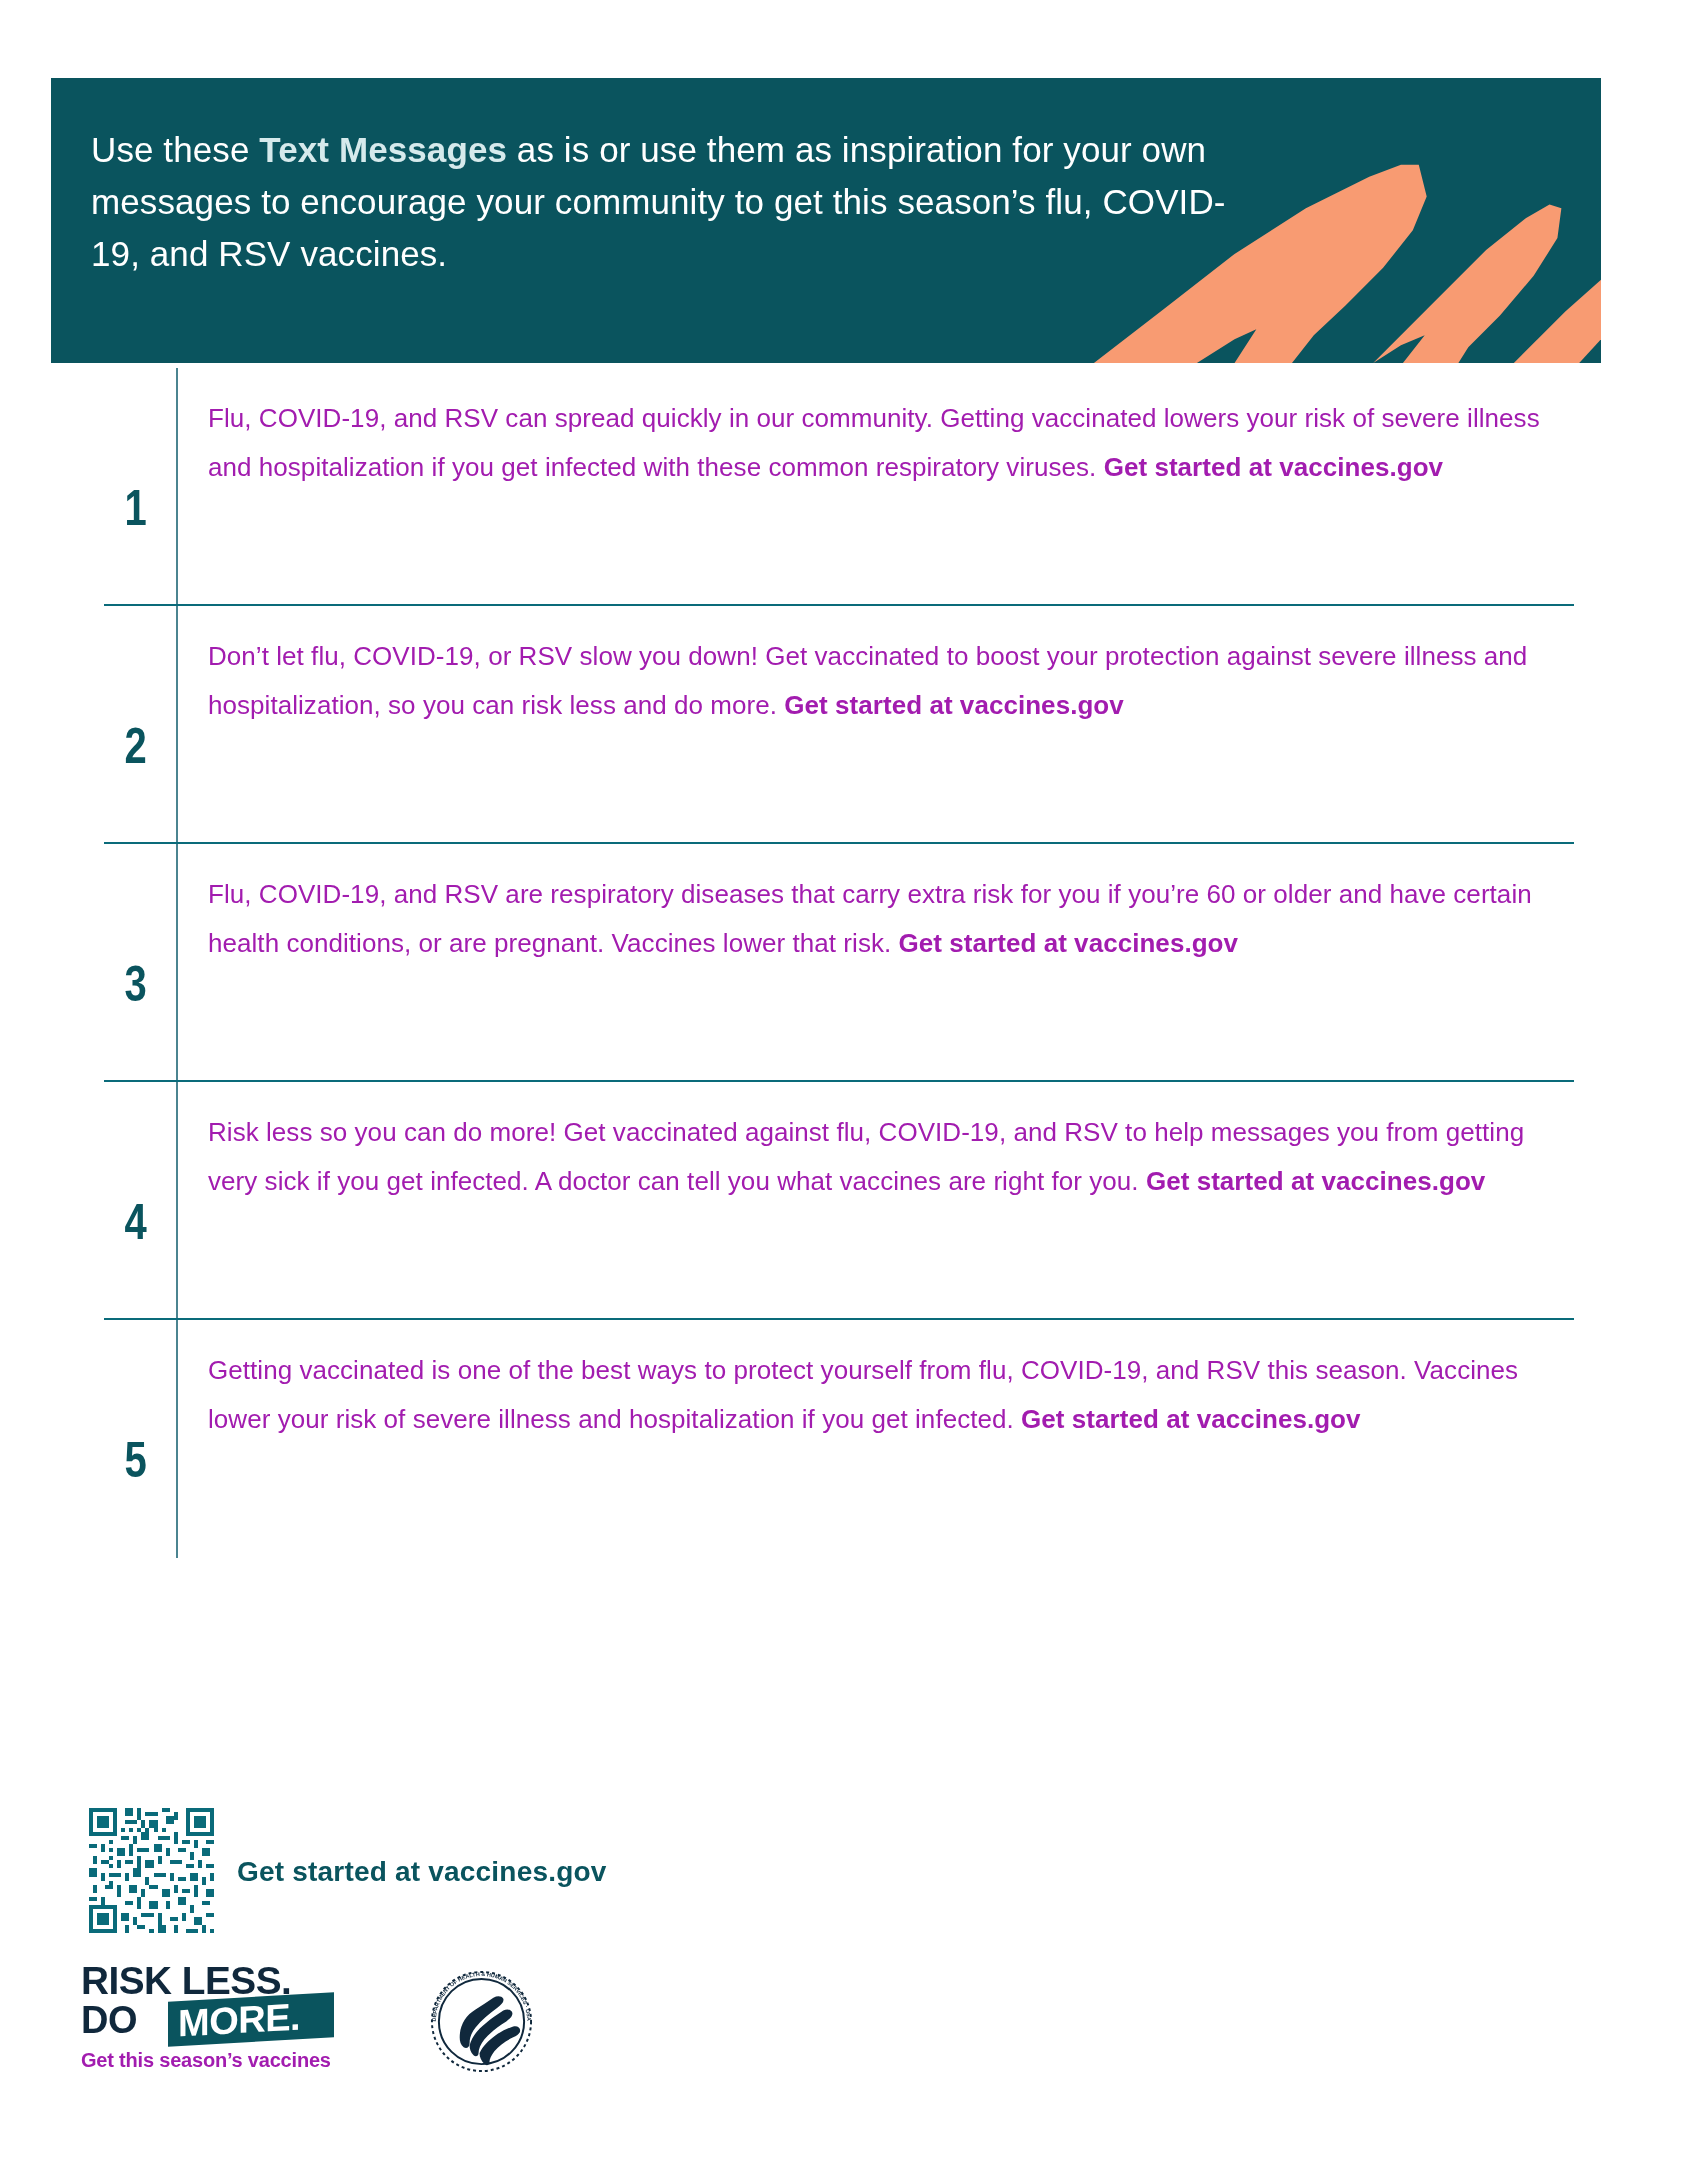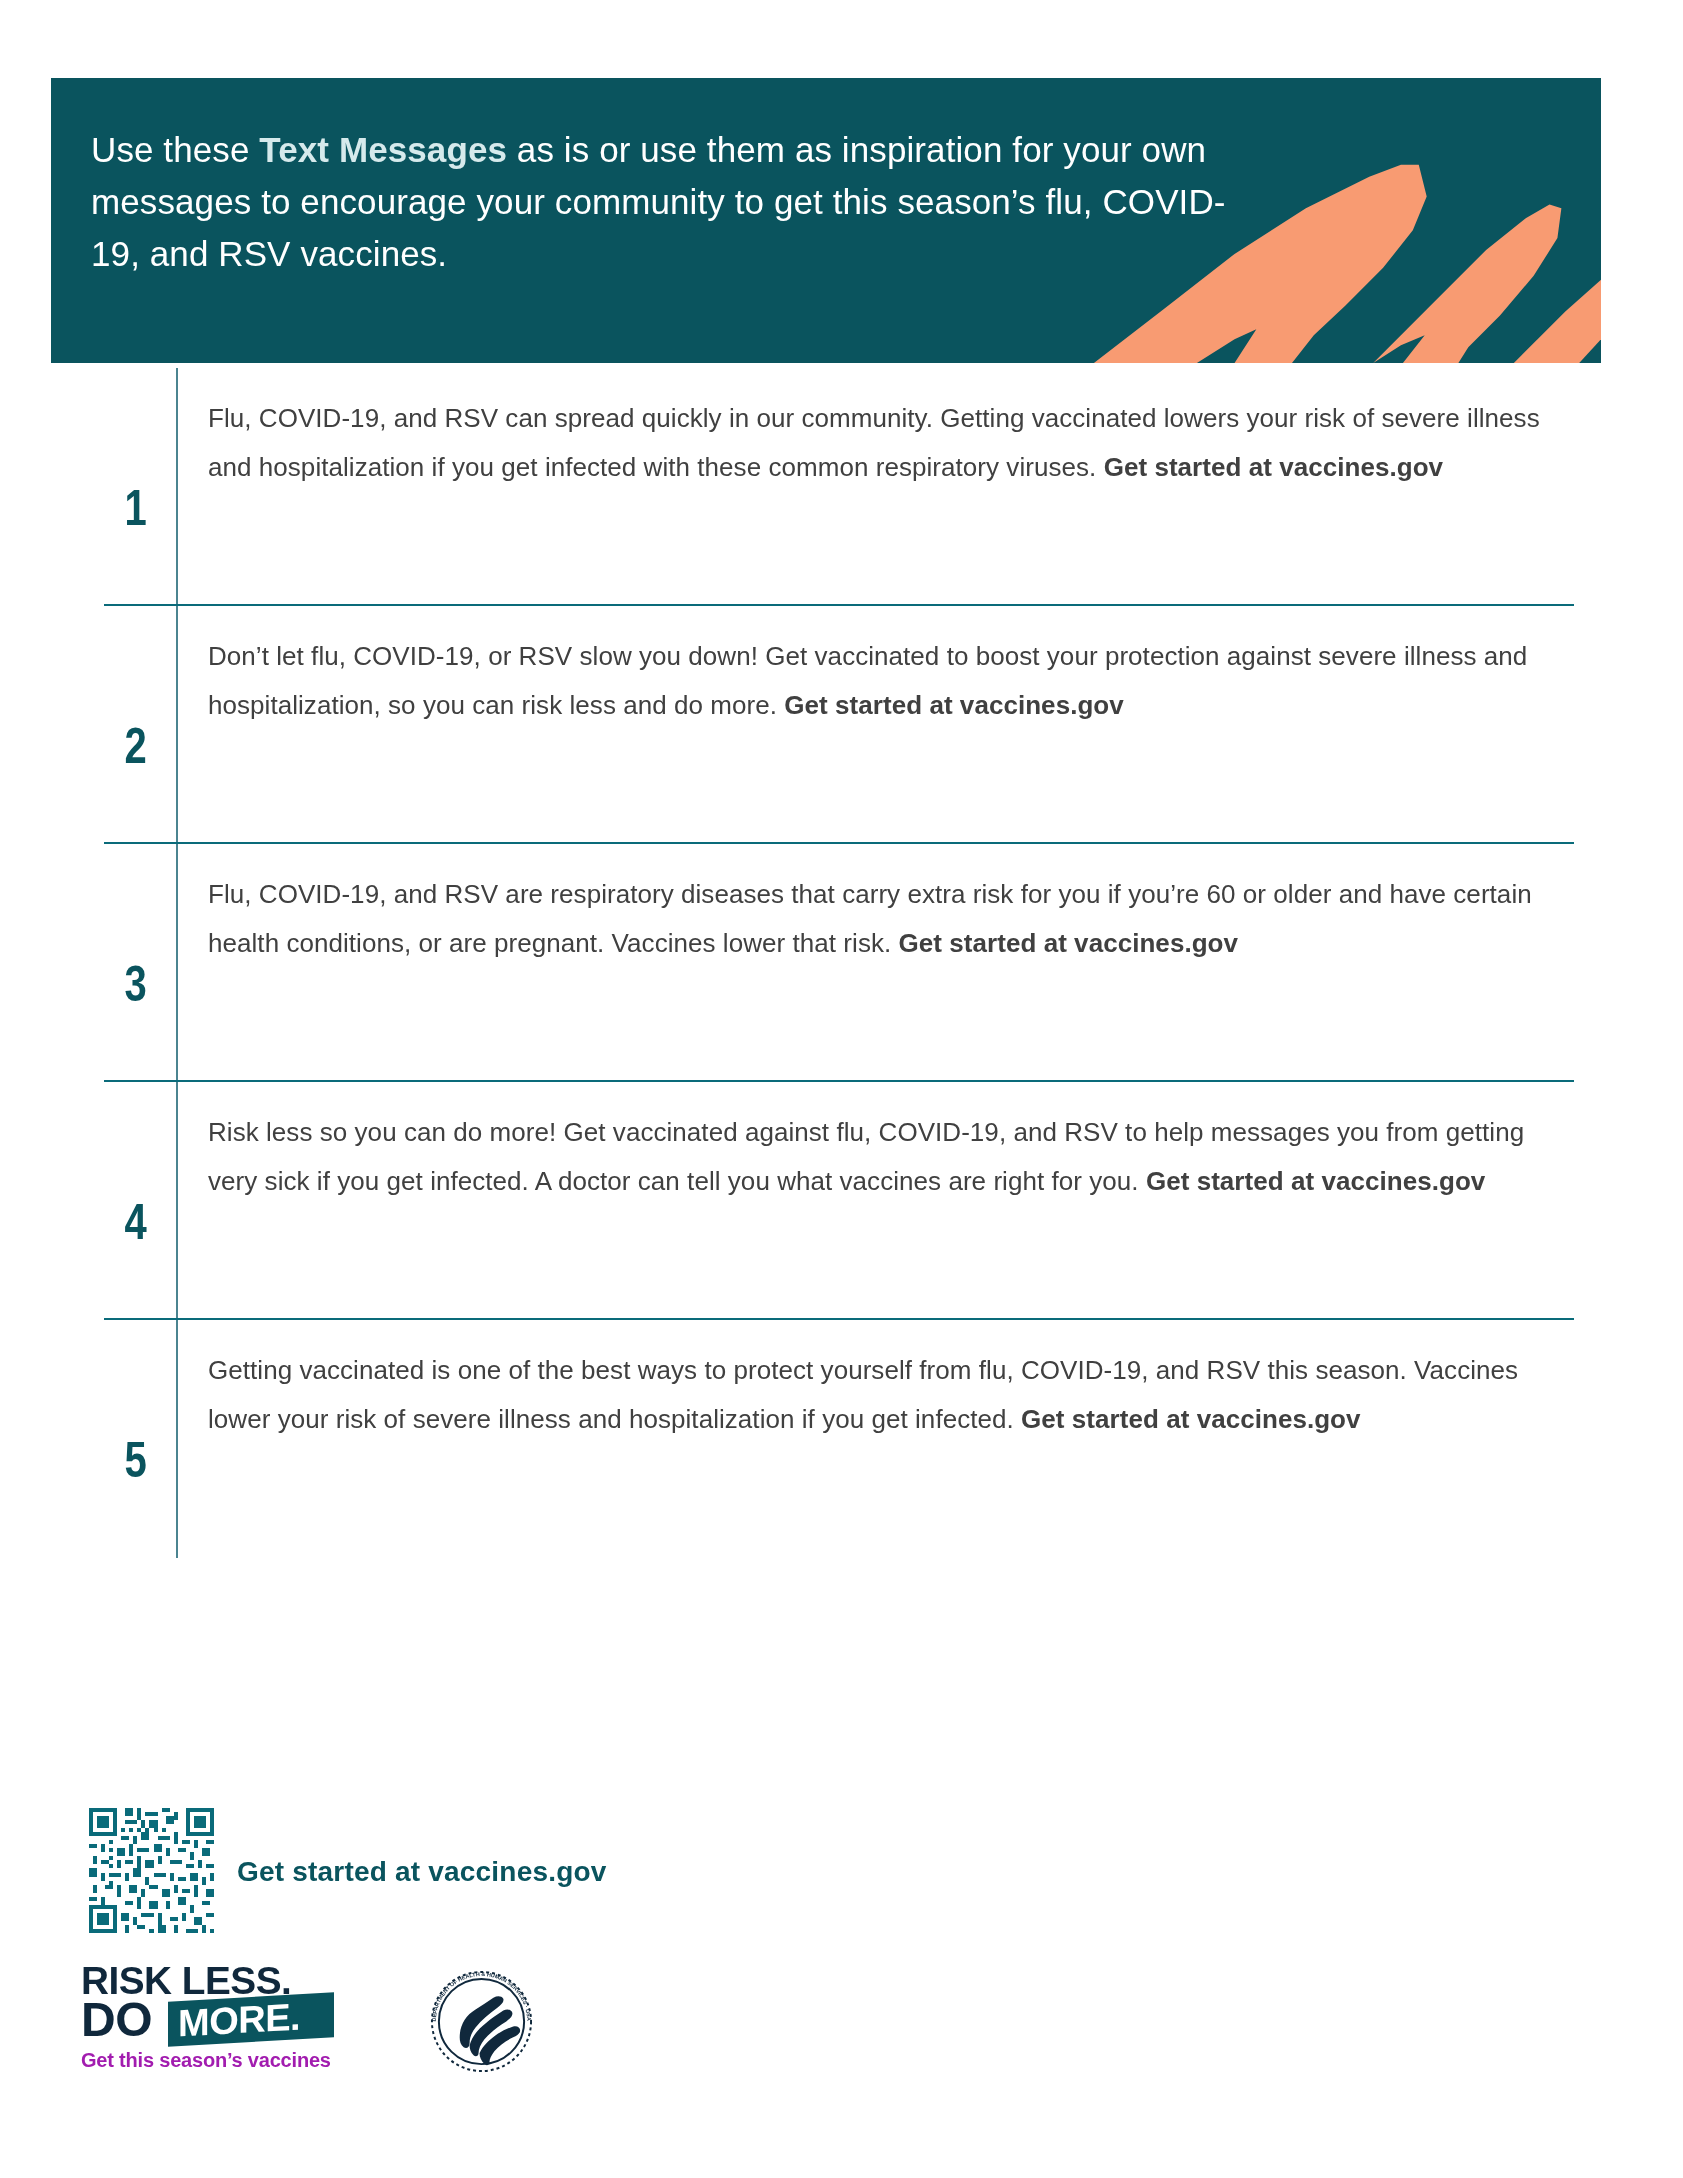--- a/index.html
+++ b/index.html
@@ -99,21 +99,21 @@
     line-height: 1;
     transform: scaleX(0.80);
     transform-origin: center bottom;
   }
 
   .msg-text {
     position: absolute;
     left: 208px;
     top: 26px;
     width: 1346px;
-    color: #404040;
+    color: #a21caf;
     font-size: 26px;
     line-height: 49px;
     font-weight: 400;
     letter-spacing: 0.05px;
   }
 
   .msg-text b { font-weight: 700; }
 
   
   .cta-block {
@@ -185,21 +185,21 @@
     top: 38px;
     height: 44px;
     width: 302px;
   }
 
   .rldm-do {
     position: absolute;
     left: 0;
     top: 0;
     color: #10283c;
-    font-size: 48px;
+    font-size: 38px;
     font-weight: 700;
     letter-spacing: -0.5px;
     line-height: 40px;
     white-space: nowrap;
   }
 
   .rldm-morebox {
     position: absolute;
     left: 87px;
     top: -3px;

